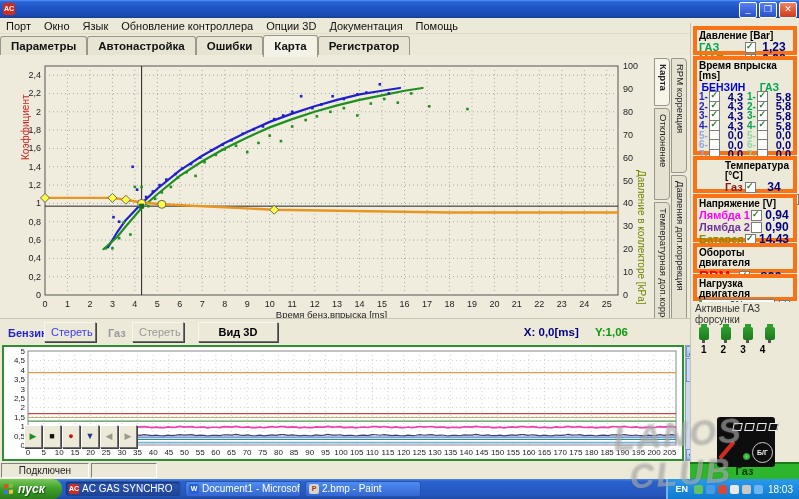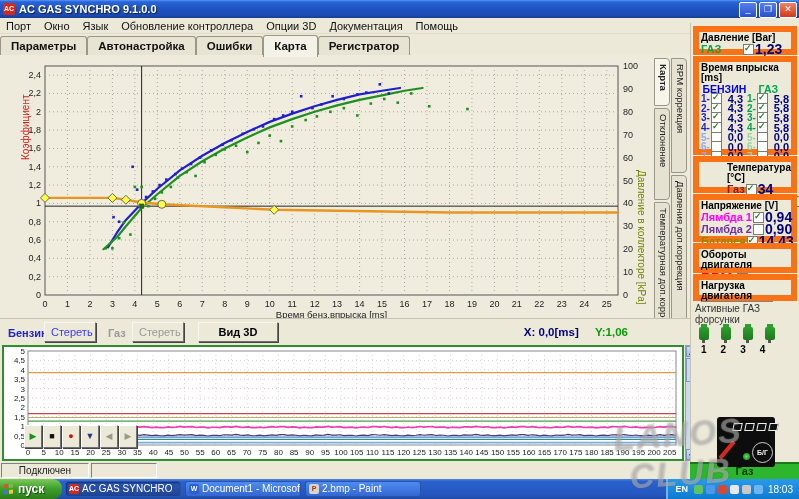--- a/index.html
+++ b/index.html
@@ -69,45 +69,45 @@
   .status-cell{border:1px solid #808080;border-right-color:#fff;border-bottom-color:#fff;
     height:13px;margin:1px;font-size:10px;text-align:center;line-height:13px;color:#222;}
   .gas-strip{position:absolute;left:690px;top:462px;width:109px;height:17px;background:#2db52d;
     border-top:2px solid #1a7a1a;box-sizing:border-box;text-align:center;font-weight:bold;
     color:#0a3a0a;font-size:11px;line-height:14px;}
   
   .taskbar{position:absolute;left:0;top:479px;width:799px;height:20px;
     background:linear-gradient(180deg,#4a86e8 0%,#2a62cf 12%,#2456bd 80%,#1c4aa8 100%);display:flex;}
   .start-btn{width:62px;height:20px;border-radius:0 9px 9px 0;
     background:linear-gradient(180deg,#7ac95c 0%,#3c9e28 50%,#2c7e1a 100%);
-    color:#fff;font-weight:bold;font-size:12px;line-height:20px;
+    color:#fff;font-weight:bold;font-style:italic;font-size:12px;line-height:20px;
     padding-left:18px;box-sizing:border-box;position:relative;text-shadow:1px 1px 1px #1a4a10;}
   .flag{position:absolute;left:4px;top:5px;width:10px;height:10px;display:grid;
     grid-template-columns:4px 4px;grid-gap:1px;transform:skewY(-6deg);}
   .flag span{width:4px;height:4px;}
   .task-btn{margin:2px 1px 2px 3px;width:108px;background:linear-gradient(#4e8cf0,#3466d2);
     border:1px solid #2a52a8;border-radius:3px;color:#fff;font-size:10px;line-height:14px;
     padding:0 3px;display:flex;align-items:center;gap:3px;overflow:hidden;white-space:nowrap;}
   .task-btn.pressed{background:linear-gradient(#2a55b0,#1f4494);box-shadow:inset 1px 1px 2px #10306e;}
   .task-ico{width:10px;height:10px;border-radius:2px;flex:none;font-size:7px;font-weight:bold;
     color:#fff;text-align:center;line-height:10px;}
   .tray{position:absolute;right:0;top:0;height:20px;display:flex;align-items:center;gap:3px;
     background:linear-gradient(180deg,#2a9aec,#0f7ad0);border-left:2px solid #6db6f2;padding:0 4px;}
   .lang-box{color:#fff;font-size:9px;font-weight:bold;padding:0 3px;}
   .tray-ico{width:9px;height:9px;border-radius:2px;}
   .clock{color:#fff;font-size:10px;padding:0 2px;}
   
   .sidebar{position:absolute;left:690px;top:23px;width:109px;height:439px;background:#ece9d8;
     border-left:1px solid #c8c4b4;box-sizing:border-box;}
-  .panel{position:absolute;left:2px;width:104px;border:6px solid #f97316;background:#ece9d8;
+  .panel{position:absolute;left:2px;width:104px;border:4px solid #f97316;background:#ece9d8;
     box-sizing:border-box;padding:1px 2px;}
   .panel-title{font-weight:bold;font-size:10px;line-height:10px;}
   .srow{display:flex;align-items:center;height:12px;}
   .srow .lab{font-weight:bold;font-size:11px;flex:1;white-space:nowrap;}
-  .srow .val{font-weight:bold;font-size:14px;color:#000080;width:34px;text-align:left;}
+  .srow .val{font-weight:bold;font-size:12px;color:#000080;width:34px;text-align:center;}
   .cb{display:inline-block;width:9px;height:9px;background:#fff;border:1px solid #7b7b7b;
     position:relative;flex:none;margin:0 1px;}
   .cb.checked::after{content:"✓";position:absolute;left:0px;top:-2px;color:#2a7a2a;font-size:9px;font-weight:bold;}
   .inj-head{display:flex;font-weight:bold;font-size:10.5px;height:11px;}
   .inj-head .hp{color:#0000e0;width:52px;text-align:center;}
   .inj-head .hg{color:#00a651;width:46px;text-align:center;}
   .inj-row{display:flex;align-items:center;height:9.6px;font-size:10px;}
   .inj-n{font-weight:bold;width:11px;}
   .inj-n.p{color:#2222cc;} .inj-n.g{color:#00a651;margin-left:4px;}
   .inj-row.off .inj-n.p{color:#96a8e8;} .inj-row.off .inj-n.g{color:#93d6ab;}
@@ -139,21 +139,20 @@
     text-shadow:0 0 2px rgba(90,90,90,0.55);pointer-events:none;transform:rotate(-4deg);letter-spacing:2px;}
   svg text{font-family:"Liberation Sans",sans-serif;}
 </style>
 </head>
 <body>
 
 <div id="screen">
 
   <div class="titlebar">
     <span class="app-icon">AC</span>
-    <span class="title-text">AC GAS SYNCHRO  9.1.0.0</span>
     <span class="win-btns">
       <span class="win-btn">_</span>
       <span class="win-btn">❐</span>
       <span class="win-btn close">✕</span>
     </span>
   </div>
 
   <div class="menubar" id="menubar">
       <span class="menu-item">Порт</span>
       <span class="menu-item">Окно</span>

